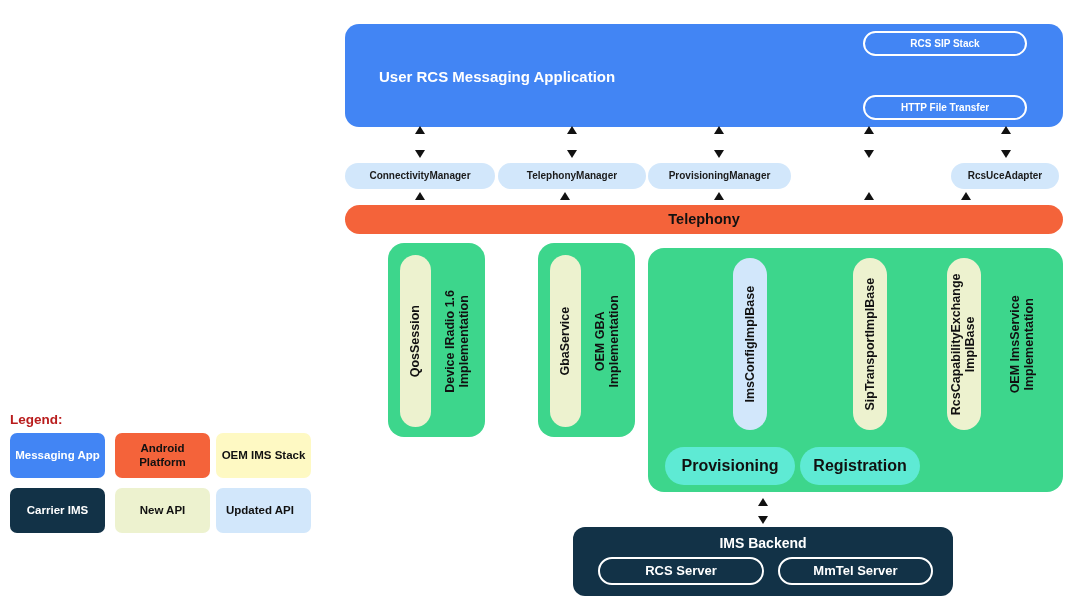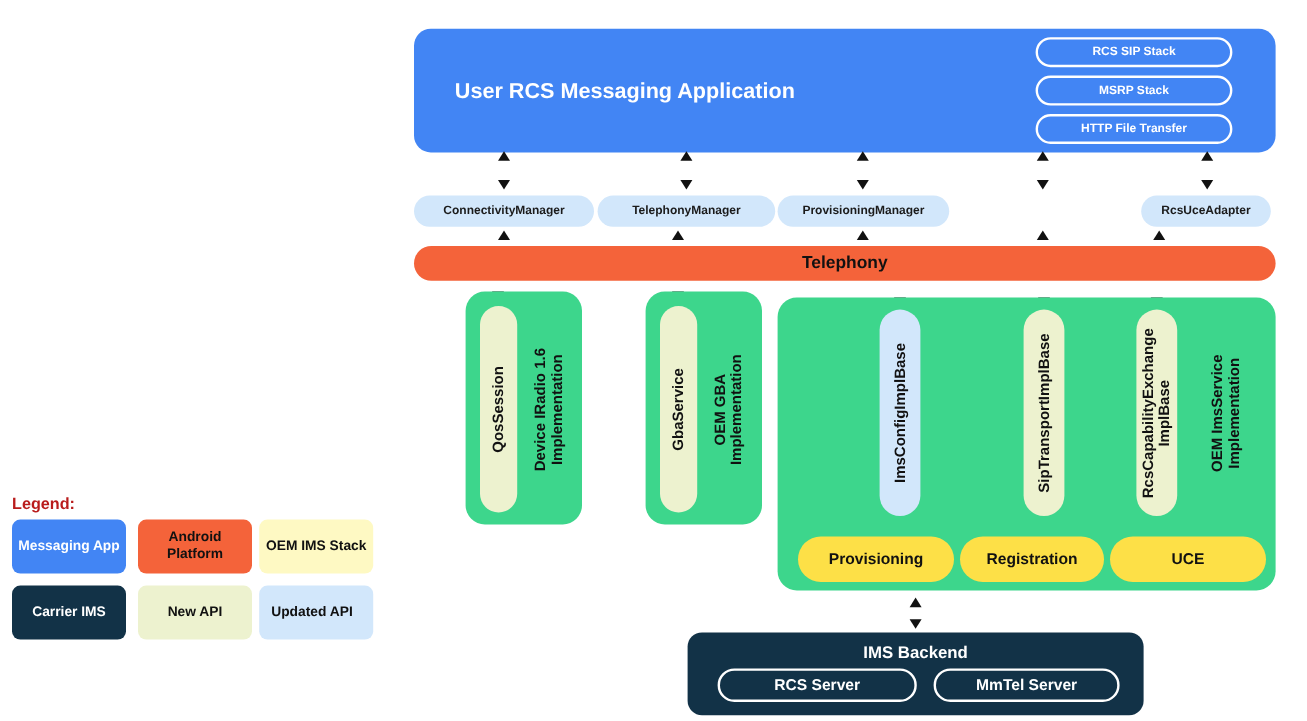--- a/index.html
+++ b/index.html
@@ -36,21 +36,21 @@
   #app-box {
     left: 345px; top: 24px;
     width: 718px; height: 103px;
     background: #4285F4;
     border-radius: 14px;
   }
   #app-title {
     left: 379px; top: 66px;
     width: 320px; height: 20px;
     color: #ffffff;
-    font-size: 18px;
+    font-size: 15px;
     font-weight: bold;
     display: flex;
     align-items: center;
     justify-content: flex-start;
   }
   .stack-pill {
     width: 164px; height: 25px;
     border: 2px solid #ffffff;
     border-radius: 13px;
     color: #ffffff;
@@ -123,23 +123,23 @@
     justify-content: center;
   }
   .vcap .vtext { font-size: 12.5px; }
   #cap-qos { left: 432px; top: 255px; width: 50px; height: 172px; }
   #cap-gba { left: 582px; top: 255px; width: 50px; height: 172px; }
   #cap-ims { left: 996px; top: 258px; width: 52px; height: 172px; }
 
   
   .svc-pill {
     top: 447px; height: 38px;
-    background: #fde047;
+    background: #5eead4;
     border-radius: 19px;
-    font-size: 13px;
+    font-size: 16px;
     font-weight: bold;
     color: #111111;
   }
   #svc-0 { left: 665px; width: 130px; }
   #svc-1 { left: 800px; width: 120px; }
   #svc-2 { left: 925px; width: 130px; }
 
   
   #ims-backend {
     left: 573px; top: 527px;
@@ -196,21 +196,20 @@
 </style>
 </head>
 <body>
 
 <div class="canvas">
 
   <div class="abs" id="app-box"></div>
   <div class="abs" id="app-title">User RCS Messaging Application</div>
 
   <div class="abs ctr stack-pill" id="stack-0">RCS SIP Stack</div>
-  <div class="abs ctr stack-pill" id="stack-1">MSRP Stack</div>
   <div class="abs ctr stack-pill" id="stack-2">HTTP File Transfer</div>
 
   <div class="abs tri tri-up" style="left:415px; top:126px;"></div>
   <div class="abs tri tri-down" style="left:415px; top:150px;"></div>
   <div class="abs tri tri-up" style="left:567px; top:126px;"></div>
   <div class="abs tri tri-down" style="left:567px; top:150px;"></div>
   <div class="abs tri tri-up" style="left:714px; top:126px;"></div>
   <div class="abs tri tri-down" style="left:714px; top:150px;"></div>
   <div class="abs tri tri-up" style="left:864px; top:126px;"></div>
   <div class="abs tri tri-down" style="left:864px; top:150px;"></div>
@@ -263,21 +262,20 @@
   <div class="abs vpill" id="vp-rcs">
     <span class="vtext"><span>RcsCapabilityExchange</span><br><span>ImplBase</span></span>
   </div>
 
   <div class="vcap" id="cap-ims">
     <span class="vtext"><span>OEM ImsService</span><br><span>Implementation</span></span>
   </div>
 
   <div class="abs ctr svc-pill" id="svc-0">Provisioning</div>
   <div class="abs ctr svc-pill" id="svc-1">Registration</div>
-  <div class="abs ctr svc-pill" id="svc-2">UCE</div>
 
   <div class="abs tri tri-up" style="left:758px; top:498px;"></div>
   <div class="abs tri tri-down" style="left:758px; top:516px;"></div>
 
   <div class="abs" id="ims-backend"></div>
   <div class="abs ctr" id="ims-title">IMS Backend</div>
   <div class="abs ctr srv-pill" id="srv-0">RCS Server</div>
   <div class="abs ctr srv-pill" id="srv-1">MmTel Server</div>
 
   <div class="abs" id="legend-title">Legend:</div>

